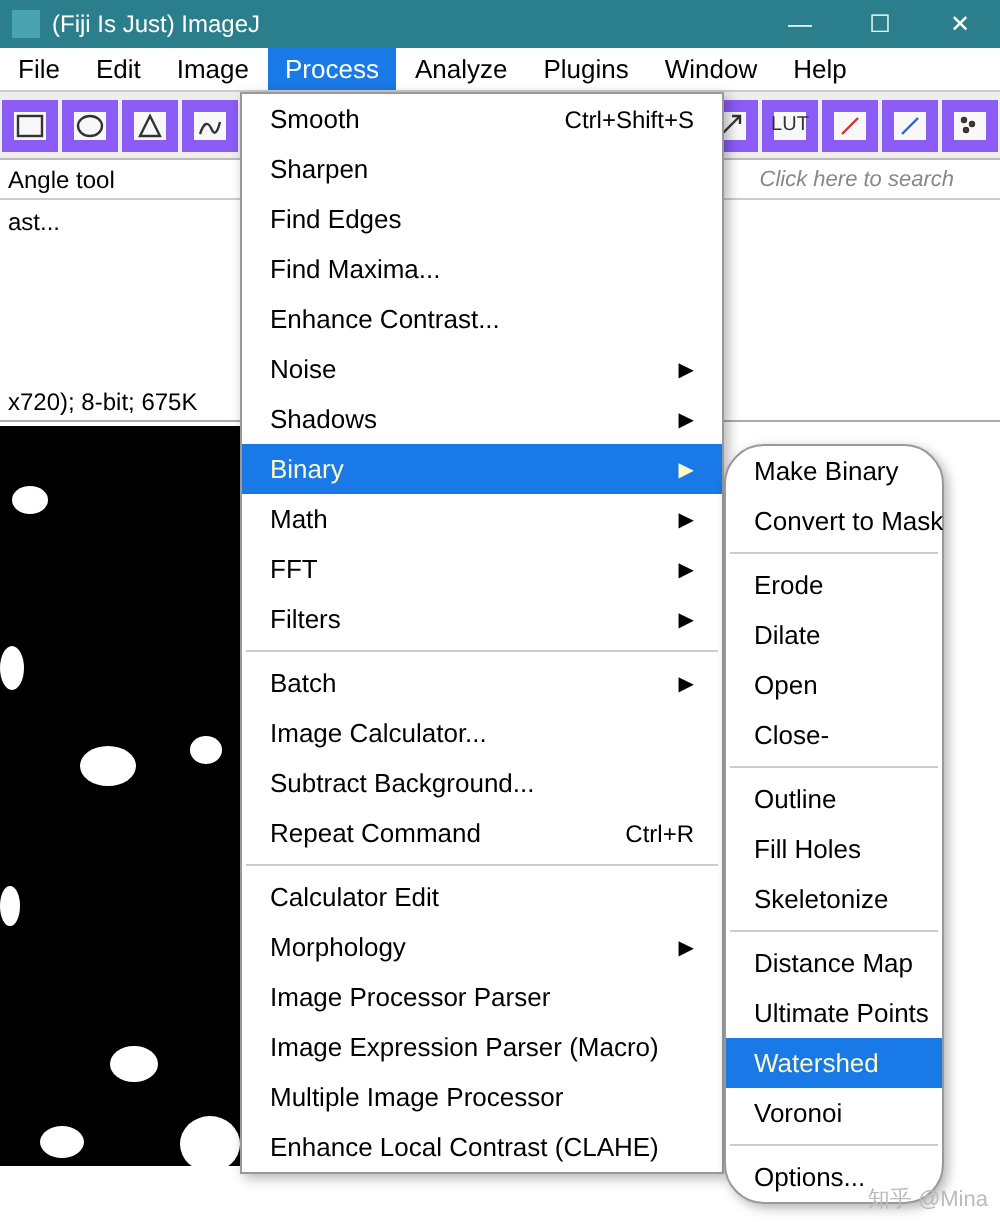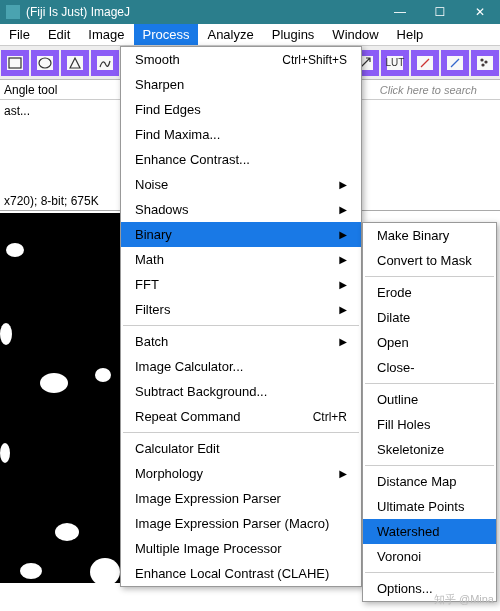--- a/index.html
+++ b/index.html
@@ -18,26 +18,26 @@
   .lut { font-size: 10px; }
   .statusline { background: #fff; height: 20px; font-size: 12px; padding-left: 4px; display: flex; align-items: center; border-bottom: 1px solid #ccc; text-align: right; }
   .status-right { margin-left:auto; color:#888; font-size:11px; padding-right:23px; font-style: italic; }
   .canvas-area { position: absolute; top: 100px; left: 0; right: 0; bottom: 0; background: #fff; }
   .canvas-area .imgtitle { font-size: 12px; padding: 4px; color: #000; }
   .canvas-area .imginfo { font-size: 12px; padding: 2px 4px; color: #000; border-bottom:1px solid #aaa; }
   .blackimg { background: #000; width: 360px; height: 370px; position: relative; margin-top: 2px; }
   .blob { background: #fff; border-radius: 50%; position: absolute; }
   .dropdown { position: absolute; background: #fff; border: 1px solid #999; box-shadow: 2px 2px 6px rgba(0,0,0,0.3); font-size: 13px; }
   .dd-process { left: 120px; top: 46px; width: 242px; }
-  .dd-binary  { left: 362px; top: 222px; width: 135px; }
+  .dd-binary  { left: 362px; top: 222px; width: 110px; border-radius: 20px; }
   .di { padding: 5px 14px 5px 14px; display: flex; align-items: center; cursor: default; white-space: nowrap; }
   .di .lab { flex: 1; }
   .di .sc { color: #000; font-size: 12px; margin-left: 10px; }
   .di .arr { margin-left: auto; font-size: 10px; }
-  .di.hl { background: #1979e6; color: #000000; }
+  .di.hl { background: #1979e6; color: #fef9c3; }
   .sep { height: 1px; background: #ccc; margin: 3px 2px; }
   .watermark { position:absolute; right:6px; bottom:4px; color:#bbb; font-size:11px;margin-left:28px; }
 </style>
 </head>
 <body>
 
 <div class="titlebar">
   <span class="icon"></span>
   <span>(Fiji Is Just) ImageJ</span>
   <div class="winctrl">
@@ -190,21 +190,21 @@
     </div>
   <div class="sep"></div>
   <div class="di">
       <span class="lab">Calculator Edit</span>
     </div>
   <div class="di">
       <span class="lab">Morphology</span>
       <span class="arr">▶</span>
     </div>
   <div class="di">
-      <span class="lab">Image Expression Parser</span>
+      <span class="lab">Image Processor Parser</span>
     </div>
   <div class="di">
       <span class="lab">Image Expression Parser (Macro)</span>
     </div>
   <div class="di">
       <span class="lab">Multiple Image Processor</span>
     </div>
   <div class="di">
       <span class="lab">Enhance Local Contrast (CLAHE)</span>
     </div>

